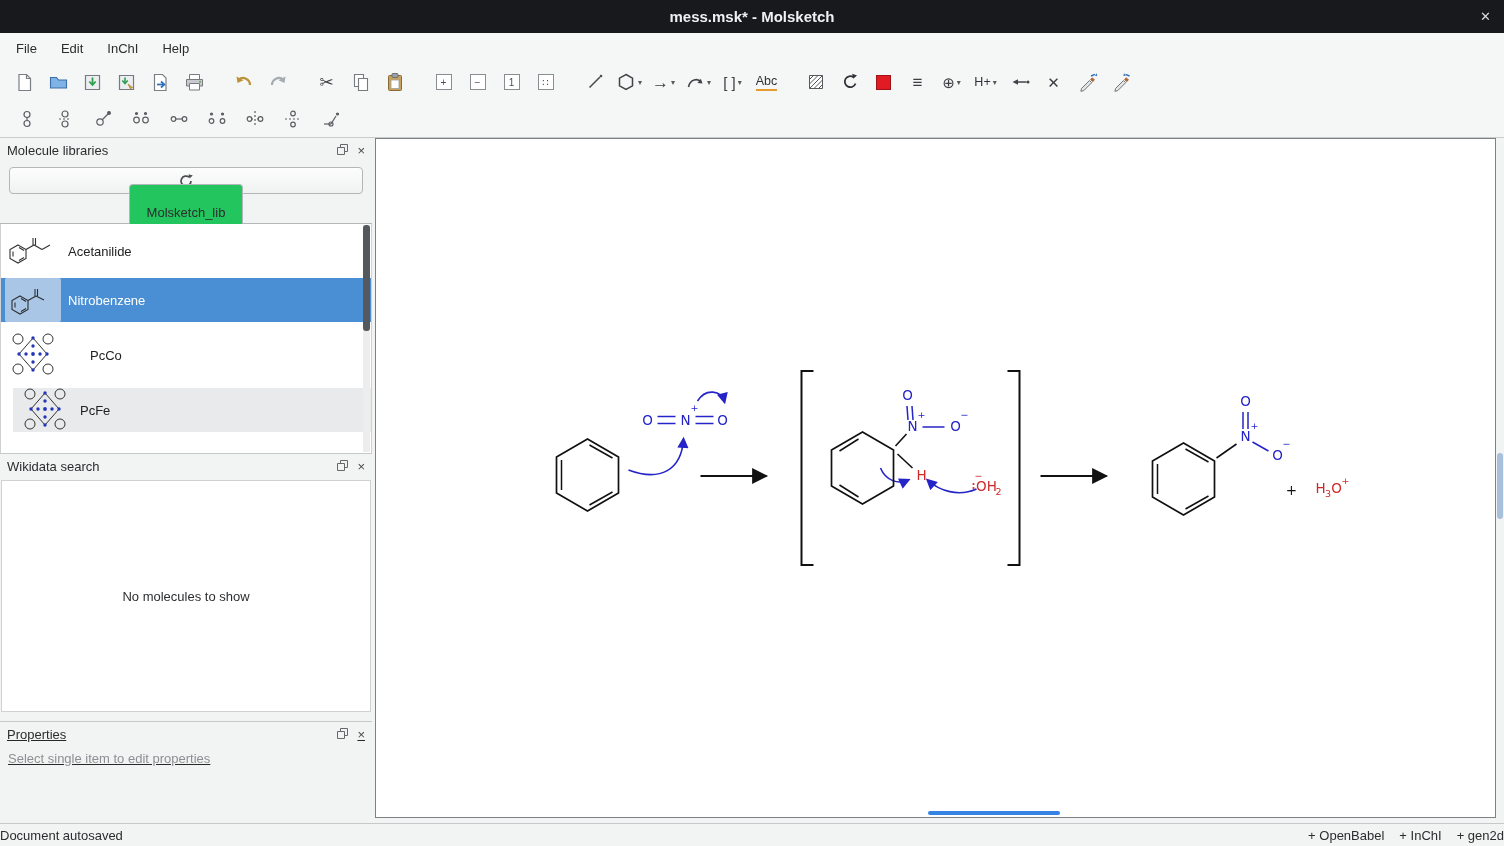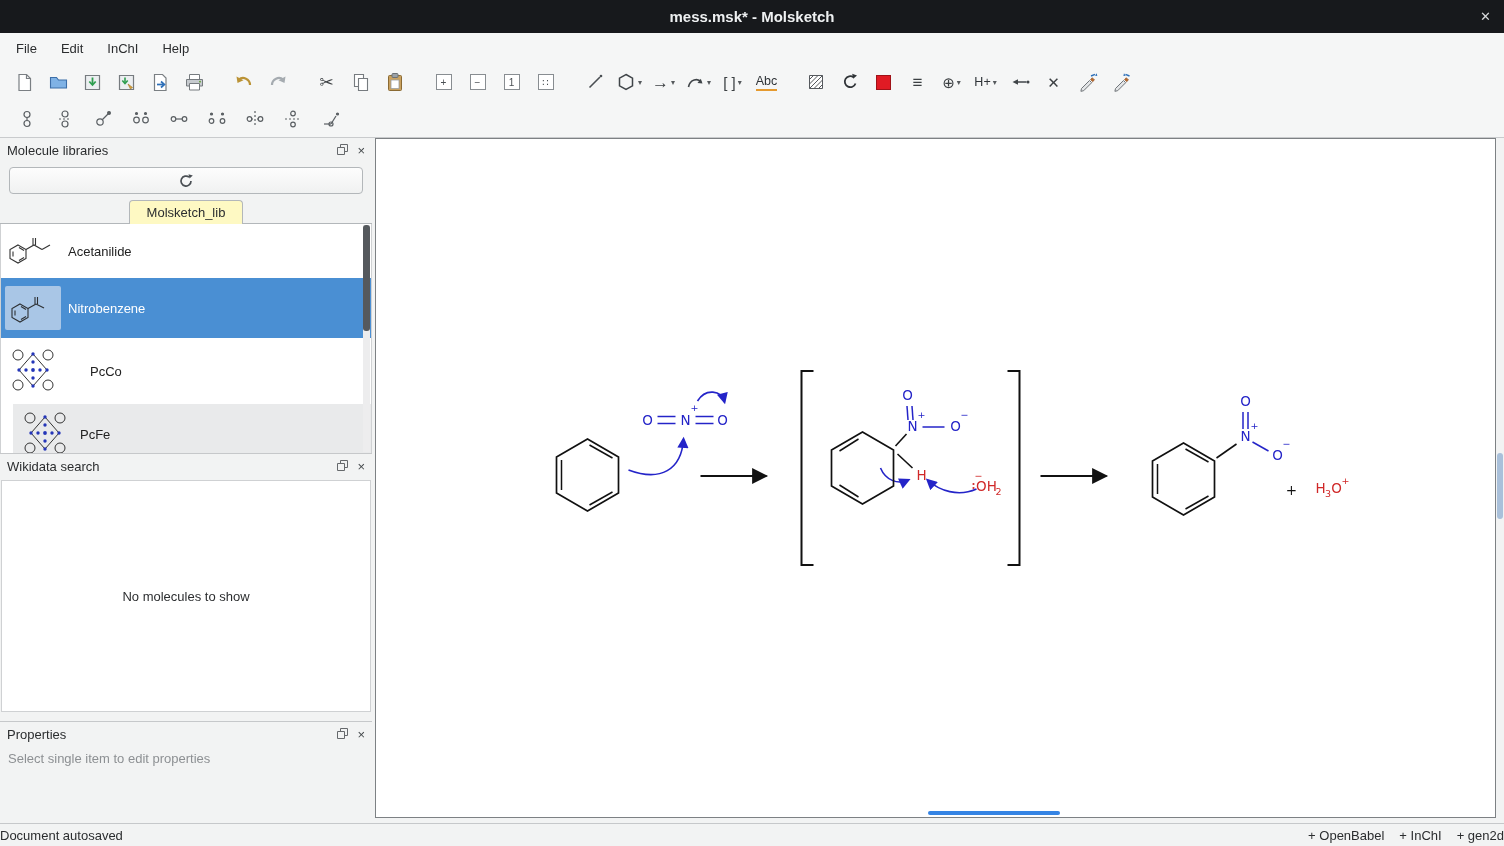--- a/index.html
+++ b/index.html
@@ -31,32 +31,32 @@
   
   .main { display:flex; height:685px; }
   .docks { width:372px; display:flex; flex-direction:column; background:#f2f3f3; }
   .dock { display:flex; flex-direction:column; }
   .dock + .dock { border-top:1px solid #c6c8ca; }
   .dockhead { height:24px; display:flex; align-items:center; padding:0 7px; gap:9px; }
   .dockhead .dtitle { flex:1; color:#2b2d2f; }
   .dockhead .dclose { color:#45494c; font-size:13px; }
   .libdock { height:315px; }
   .wikidock { height:268px; }
-  .propdock { flex:1; }
+  .propdock { flex:1;text-decoration:underline; }
 
   .refreshbtn { margin:5px 9px 3px 9px; height:27px; border:1px solid #b3b7ba; border-radius:4px;
                 background:linear-gradient(#fdfdfd,#f0f1f1); display:flex; align-items:center; justify-content:center; }
   .tabbar { height:27px; display:flex; justify-content:center; align-items:flex-end; border-bottom:1px solid #b3b7ba; }
-  .tab { padding:4px 17px 4px 17px; border:1px solid #b3b7ba; border-bottom:none; border-radius:4px 4px 0 0; background:#fef9c3; margin-bottom:-1px; color:#2b2d2f;text-align:right; }
+  .tab { padding:20px 17px 4px 17px; border:1px solid #b3b7ba; border-bottom:none; border-radius:4px 4px 0 0; background:#22c55e; margin-bottom:-1px; color:#2b2d2f;text-align:right; }
 
   .liblist { flex:1; background:#fff; border-left:1px solid #cfd1d3; border-right:1px solid #cfd1d3; overflow:hidden; position:relative; }
   .libitem { display:flex; align-items:center; gap:7px; padding:2px 4px; }
   .libitem .thumb { width:56px; height:44px; flex:none; display:flex; align-items:center; justify-content:center; }
   .libitem .lname { color:#222; }
-  .libitem.h54 { height:54px; } .libitem.h56 { height:60px; } .libitem.h66 { height:66px;gap:29px; }
+  .libitem.h54 { height:54px; } .libitem.h56 { height:44px; } .libitem.h66 { height:66px;gap:29px; }
   .libitem.selected { background:#4a8fd3; }
   .libitem.selected .lname { color:#fff; }
   .libitem.selected .thumb { background:#a9c6e6; border-radius:2px; }
   .libitem.alt { background:#e9eaeb;margin-left:12px; }
   .listscroll { position:absolute; right:1px; top:1px; bottom:1px; width:7px; background:#ededee; }
   .listscroll .handle { position:absolute; top:0; left:0; width:7px; height:106px; background:#55595d; border-radius:3px; }
 
   .searchrow { display:flex; gap:5px; padding:5px 8px; align-items:center; height:38px; }
   .searchinput { flex:1; height:28px; border:1px solid #b3b7ba; border-radius:3px; padding:0 8px; font:inherit; color:#333; background:#fff; }
   .searchinput::placeholder { color:#9ba0a4; }

